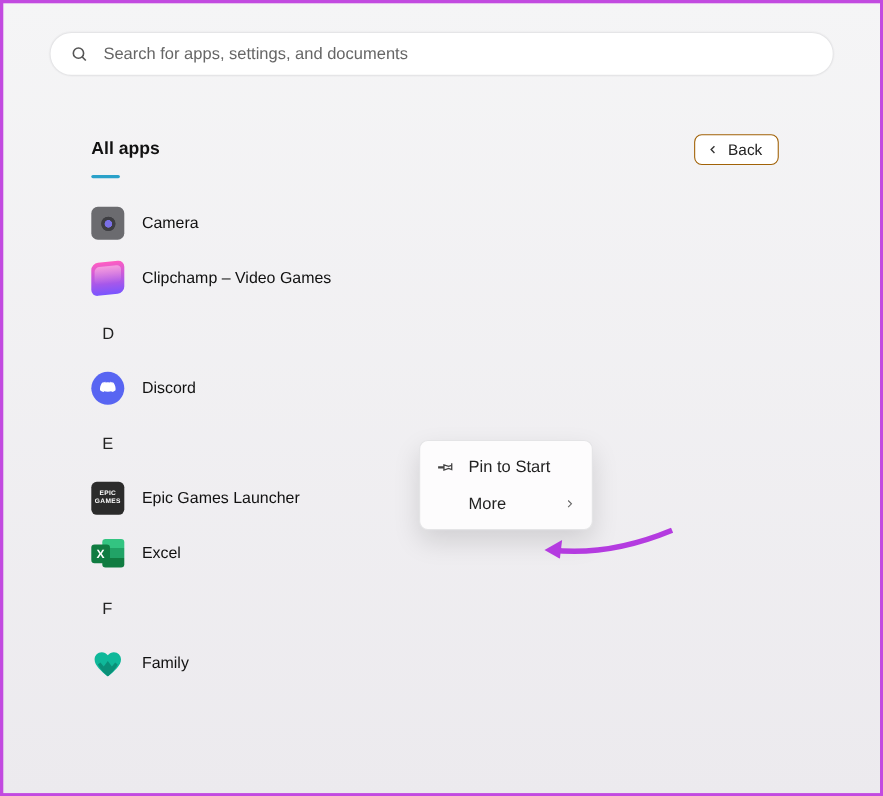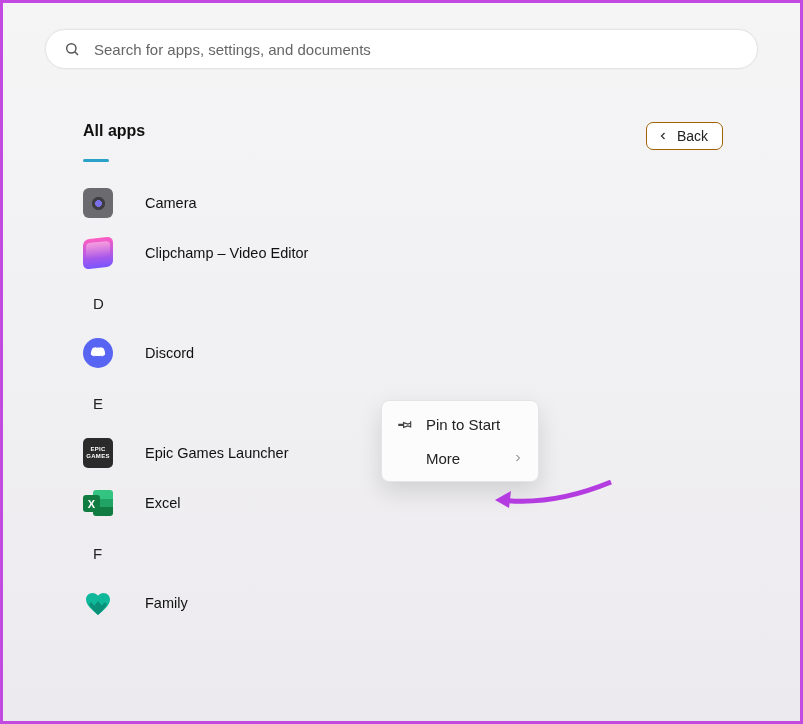--- a/index.html
+++ b/index.html
@@ -34,24 +34,24 @@
     border: none; outline: none; background: transparent;
     font-size: 15px; color: #3b82f6; width: 100%;
     font-family: inherit;
   }
   .search-bar input::placeholder { color: #666; }
 
   .header-row {
     position: absolute;
     top: 119px;
     left: 80px;
-    right: 77px;
+    right: 92px;
     display: flex;
     justify-content: space-between;
-    align-items: flex-start;
+    align-items: center;
   }
   .header-title {
     font-size: 16px;
     font-weight: 600;
     color: #111;
   }
   .title-underline {
     position: absolute;
     top: 156px;
     left: 80px;
@@ -74,21 +74,21 @@
   .apps-list {
     position: absolute;
     top: 175px;
     left: 80px;
     right: 80px;
   }
   .app-row, .letter-row {
     display: flex;
     align-items: center;
     height: 50px;
-    gap: 32px;
+    gap: 16px;
     position: relative;
   }
   .letter-row {
     padding-left: 10px;
     font-size: 15px;
     font-weight: 400;
     color: #222;
   }
   .app-row .icon-wrap {
     width: 30px; height: 30px;
@@ -180,21 +180,21 @@
     <div class="icon-wrap">
         <div class="ico-camera"></div>
       </div>
     <div class="app-label">Camera</div>
   </div>
 
   <div class="app-row">
     <div class="icon-wrap">
         <div class="ico-clipchamp"></div>
       </div>
-    <div class="app-label">Clipchamp – Video Editor</div>
+    <div class="app-label">Clipchamp – Video Games</div>
   </div>
 
 
   <div class="letter-row">
     <span>D</span>
   </div>
 
   <div class="app-row">
     <div class="icon-wrap">
         <div class="ico-discord">

